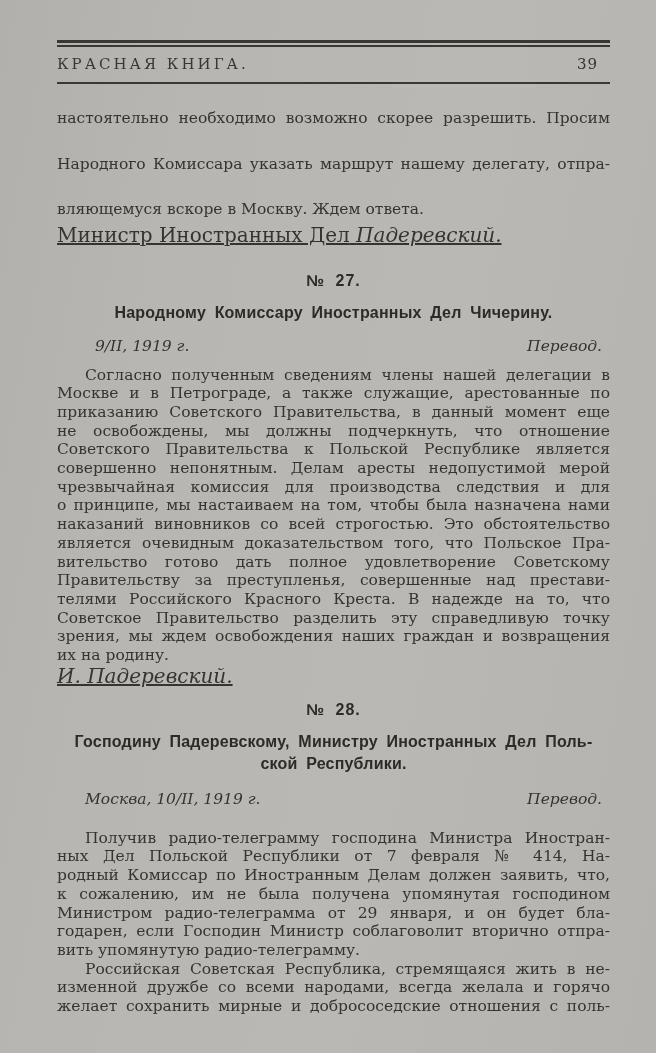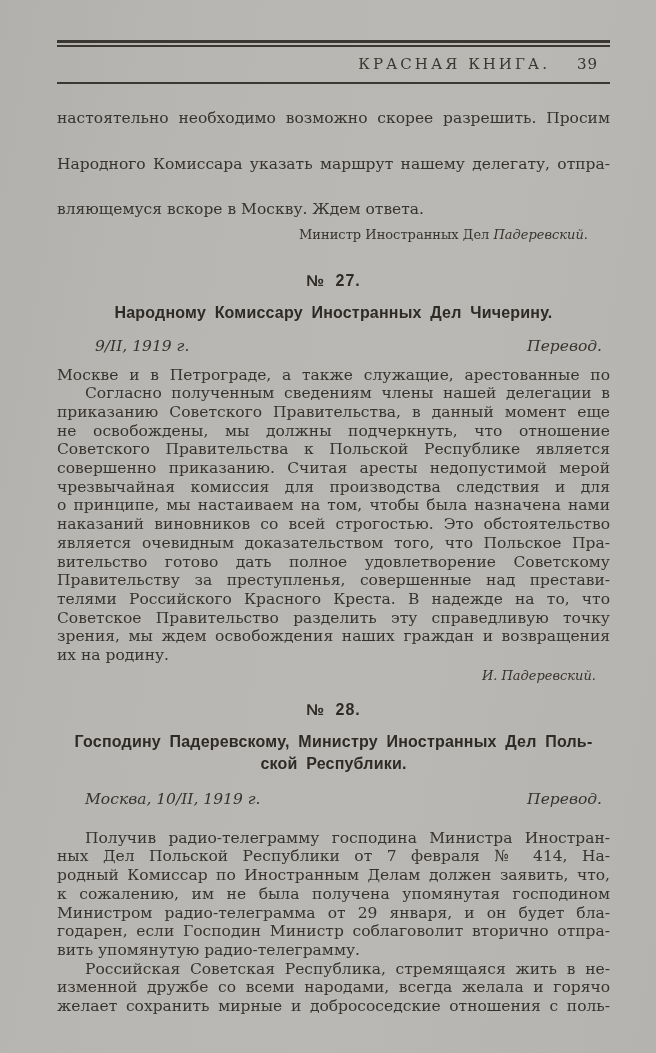--- a/index.html
+++ b/index.html
@@ -31,21 +31,21 @@
   }
   .header-row {
     position: relative;
     height: 22px;
     margin-top: 8px;
   }
   .header-title {
     position: absolute;
     left: 0;
     right: 60px;
-    text-align: right;
+    text-align: left;
     font-size: 15px;
     letter-spacing: 3px;
     color: #3a3732;
   }
   .page-number {
     position: absolute;
     right: 12px;
     top: 0;
     font-size: 15px;
     letter-spacing: 1px;
@@ -60,23 +60,24 @@
     line-height: 18.7px;
     text-align: justify;
     text-align-last: justify;
   }
   .para-26 { margin-top: 21px; }
   .para-26 .line { line-height: 21.5px; margin-top: 24px; }
   .para .line-last { text-align-last: left; }
   .para .line-indent { padding-left: 28px; }
   
   .sig {
-    font-size: 13px;
-    text-align: right;
+    font-size: 20px;
+    text-align: left;
     line-height: 20px;
+    text-decoration: underline;
   }
   .sig-26 { margin-top: 4px; padding-right: 22px; }
   .sig-27 { margin-top: 1px; padding-right: 14px; }
   .italic { font-style: italic; }
   
   .doc-number {
     margin: 0;
     text-align: center;
     font-family: Liberation Sans, sans-serif;
     font-weight: bold;
@@ -145,26 +146,26 @@
     <section>
       <h2 class="doc-number doc-number-27">№ 27.</h2>
       <div class="addressee">
           <div class="line">Народному Комиссару Иностранных Дел Чичерину.</div>
         </div>
       <div class="meta-row meta-row-27">
         <span class="date">9/II, 1919 г.</span>
         <span class="translation">Перевод.</span>
       </div>
       <div class="para body-27">
+          <div class="line line-indent">Согласно полученным сведениям члены нашей делегации в</div>
           <div class="line">Москве и в Петрограде, а также служащие, арестованные по</div>
-          <div class="line line-indent">Согласно полученным сведениям члены нашей делегации в</div>
           <div class="line">приказанию Советского Правительства, в данный момент еще</div>
           <div class="line">не освобождены, мы должны подчеркнуть, что отношение</div>
           <div class="line">Советского Правительства к Польской Республике является</div>
-          <div class="line">совершенно приказанию. Считая аресты недопустимой мерой</div>
+          <div class="line">совершенно непонятным. Делам аресты недопустимой мерой</div>
           <div class="line">чрезвычайная комиссия для производства следствия и для</div>
           <div class="line">о принципе, мы настаиваем на том, чтобы была назначена нами</div>
           <div class="line">наказаний виновников со всей строгостью. Это обстоятельство</div>
           <div class="line">является очевидным доказательством того, что Польское Пра-</div>
           <div class="line">вительство готово дать полное удовлетворение Советскому</div>
           <div class="line">Правительству за преступленья, совершенные над престави-</div>
           <div class="line">телями Российского Красного Креста. В надежде на то, что</div>
           <div class="line">Советское Правительство разделить эту справедливую точку</div>
           <div class="line">зрения, мы ждем освобождения наших граждан и возвращения</div>
           <div class="line line-last">их на родину.</div>

